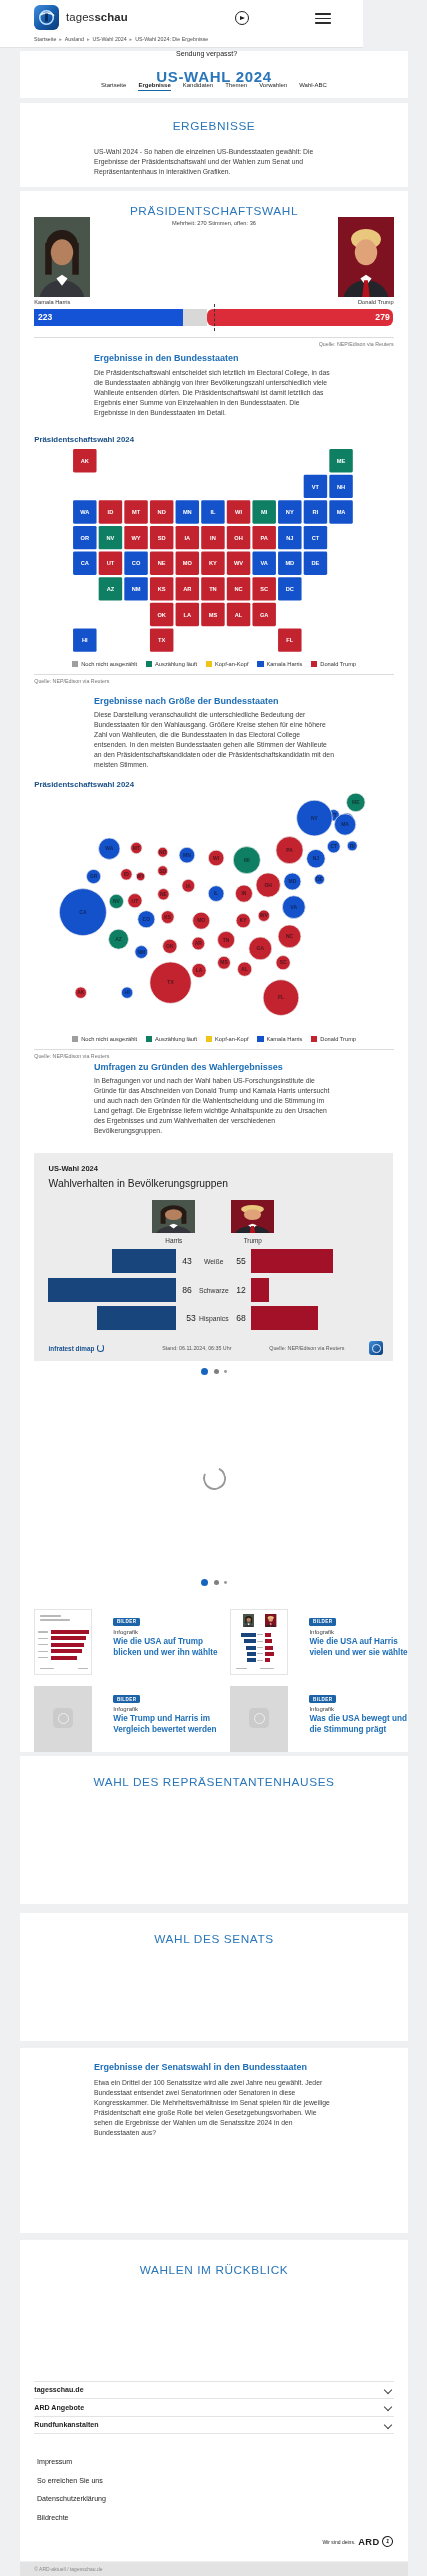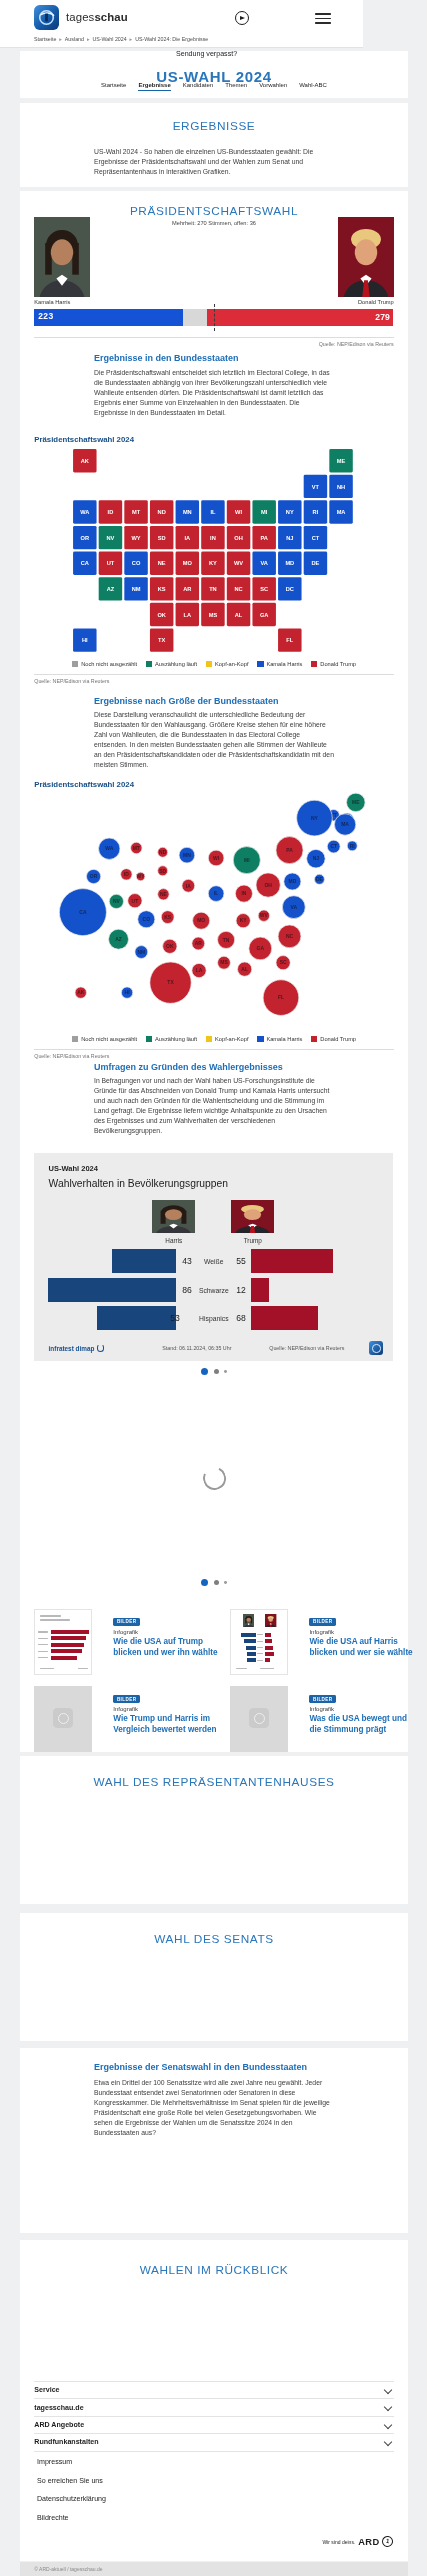--- a/index.html
+++ b/index.html
@@ -37,21 +37,21 @@
   .card-main{top:191px;height:1561px;}
   .card-main .h-big{top:13px;}
   .maj-note{position:absolute;left:0;top:28.5px;width:100%;text-align:center;font-size:5.7px;color:#444;}
   .photo{position:absolute;top:26px;width:56px;height:80px;overflow:hidden;}
   .photo.left{left:14.3px;} .photo.right{left:318px;}
   .cand-name{position:absolute;top:108px;font-size:5.7px;color:#333;}
   .cand-name.left{left:14.3px;} .cand-name.right{right:14.3px;}
   .evbar{position:absolute;left:14.3px;top:118px;width:359px;height:17px;display:flex;}
   .evbar .seg{height:100%;}
   .evbar .val{font-size:8.6px;font-weight:bold;color:#fff;line-height:17px;}
-  .evbar .val.l{margin-left:3.6px;font-family:Liberation Mono, monospace;} .evbar .val.r{margin-right:3.6px;margin-left:auto;}
+  .evbar .val.l{margin-left:3.6px;} .evbar .val.r{margin-right:3.6px;margin-left:auto;}
   .maj-marker{position:absolute;left:194px;top:113px;height:27px;border-left:1.4px dashed #3a3a3a;}
   .rule{position:absolute;left:14.3px;right:14.3px;border-top:0.7px solid #dcdcdc;}
   .src{position:absolute;font-size:5.3px;color:#737373;}
   .h-sub{position:absolute;left:74px;font-size:9px;font-weight:bold;color:#1d6eb7;margin:0;}
   .para{position:absolute;left:74px;width:241px;font-size:6.8px;line-height:1.48;color:#3d3d3d;margin:0;}
   .map-title{position:absolute;left:14.3px;font-size:7.8px;font-weight:bold;color:#174e86;}
   .legend{position:absolute;left:0;width:100%;display:flex;justify-content:center;gap:8.6px;font-size:5.7px;color:#333;}
   .legend .li{display:flex;align-items:center;gap:2.9px;}
   .legend .sw{width:6.4px;height:6.4px;display:inline-block;}
 
@@ -183,21 +183,21 @@
           <path d="M6,86 C12,62 48,62 54,86 Z" fill="#24252b"></path>
           <path d="M24,66 L30,74 L36,66 L30,62 Z" fill="#fff"></path>
           <path d="M28,68 L32,68 L34,86 L26,86 Z" fill="#b5121b"></path>
         </svg></div>
     <div class="cand-name left">Kamala Harris</div>
     <div class="cand-name right">Donald Trump</div>
 
     <div class="evbar">
       <div class="seg" id="ev-blue" style="width: 149px; background: rgb(21, 83, 214);"><span class="val l">223</span></div>
       <div class="seg" id="ev-open" style="width: 24px; background: rgb(216, 216, 216);"></div>
-      <div class="seg" id="ev-red" style="display: flex; width: 186px; background: rgb(221, 44, 57);">
+      <div class="seg" id="ev-red" style="display: flex; width: 186px; background: rgb(221, 44, 57); border-radius: 6px;">
           <span class="val r">279</span>
         </div>
     </div>
     <div class="maj-marker"></div>
     <div class="rule" style="top:146px"></div>
     <div class="src" style="top:150px;right:14.3px;">Quelle: NEP/Edison via Reuters</div>
 
     <h3 class="h-sub" style="top:162px">Ergebnisse in den Bundesstaaten</h3>
     <p class="para" style="top:177px">Die Präsidentschaftswahl entscheidet sich letztlich im Electoral College, in das die Bundesstaaten abhängig von ihrer Bevölkerungszahl unterschiedlich viele Wahlleute entsenden dürfen. Die Präsidentschaftswahl ist damit letztlich das Ergebnis einer Summe von Einzelwahlen in den Bundesstaaten. Die Ergebnisse in den Bundesstaaten im Detail.</p>
     <div class="map-title" style="top:244px">Präsidentschaftswahl 2024</div>
@@ -698,21 +698,21 @@
           <div class="ic-row" style="position: absolute; left: 0px; top: 125px; width: 359px; height: 24px;">
             <div class="bbar" style="right: 217px; width: 128px; top: 0px;"></div>
             <div class="rbar" style="left: 217px; width: 18px; top: 0px;"></div>
             <span class="v" style="left: 148px;">86</span>
             <span class="v" style="left: 202px;">12</span>
             <span class="cat">Schwarze</span>
           </div>
           <div class="ic-row" style="position: absolute; left: 0px; top: 153px; width: 359px; height: 24px;">
             <div class="bbar" style="right: 217px; width: 79px; top: 0px;"></div>
             <div class="rbar" style="left: 217px; width: 67px; top: 0px;"></div>
-            <span class="v" style="left: 136px;">53</span>
+            <span class="v" style="left: 152px;">53</span>
             <span class="v" style="left: 202px;">68</span>
             <span class="cat">Hispanics</span>
           </div>
         </div>
       <div class="ic-foot">
         <span class="brand-id"><span>infratest dimap</span><span class="brand-ring"></span></span>
         <span class="ic-stand">Stand:  06.11.2024, 06:35 Uhr</span>
         <span class="ic-src">Quelle: NEP/Edison via Reuters</span>
         <span class="ts-mini"></span>
       </div>
@@ -780,21 +780,21 @@
             <div class="tc-bar red" style="left:34px;top:36px;width:7.8px"></div>
             <div class="tc-bar blue" style="left:15.7px;top:42px;width:8.6px"></div>
             <div class="tc-line" style="left:26px;top:43px;width:5.7px;height:1.4px"></div>
             <div class="tc-bar red" style="left:34px;top:42px;width:8.6px"></div>
             <div class="tc-bar blue" style="left:15.7px;top:48px;width:8.6px"></div>
             <div class="tc-line" style="left:26px;top:50px;width:5.7px;height:1.4px"></div>
             <div class="tc-bar red" style="left:34px;top:48px;width:4.3px"></div>
             <div class="tc-line" style="left:4.3px;top:58px;width:11.4px;height:1.4px"></div>
             <div class="tc-line" style="left:28.5px;top:58px;width:14.3px;height:1.4px"></div>
           </div>
-          <div class="t-body"><span class="badge">BILDER</span><div class="kicker">Infografik</div><div class="t-title">Wie die USA auf Harris blicken und wer sie wählte</div></div>
+          <div class="t-body"><span class="badge">BILDER</span><div class="kicker">Infografik</div><div class="t-title">Wie die USA auf Harris vielen und wer sie wählte</div></div>
         </div>
         <div class="teaser">
           <div class="thumb ph">
             <div class="globe"></div>
           </div>
           <div class="t-body"><span class="badge">BILDER</span><div class="kicker">Infografik</div><div class="t-title">Wie Trump und Harris im Vergleich bewertet werden</div></div>
         </div>
         <div class="teaser">
           <div class="thumb ph">
             <div class="globe"></div>
@@ -813,24 +813,20 @@
   </section>
 
   <section class="card card-senstates">
     <h3 class="h-sub">Ergebnisse der Senatswahl in den Bundesstaaten</h3>
     <p class="para">Etwa ein Drittel der 100 Senatssitze wird alle zwei Jahre neu gewählt. Jeder Bundesstaat entsendet zwei Senatorinnen oder Senatoren in diese Kongresskammer. Die Mehrheitsverhältnisse im Senat spielen für die jeweilige Präsidentschaft eine große Rolle bei vielen Gesetzgebungsvorhaben. Wie sehen die Ergebnisse der Wahlen um die Senatssitze 2024 in den Bundesstaaten aus?</p>
   </section>
 
   <section class="card card-retro">
     <h2 class="h-big">WAHLEN IM RÜCKBLICK</h2>
     <div class="f-acc" id="f-acc">
-        <div class="f-row">
-          <span class="f-lbl">Service</span>
-          <span class="chev"></span>
-        </div>
         <div class="f-row">
           <span class="f-lbl">tagesschau.de</span>
           <span class="chev"></span>
         </div>
         <div class="f-row">
           <span class="f-lbl">ARD Angebote</span>
           <span class="chev"></span>
         </div>
         <div class="f-row">
           <span class="f-lbl">Rundfunkanstalten</span>

